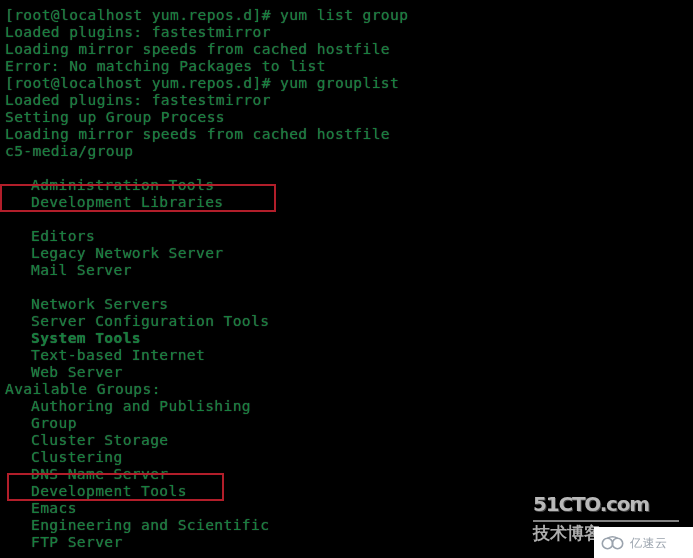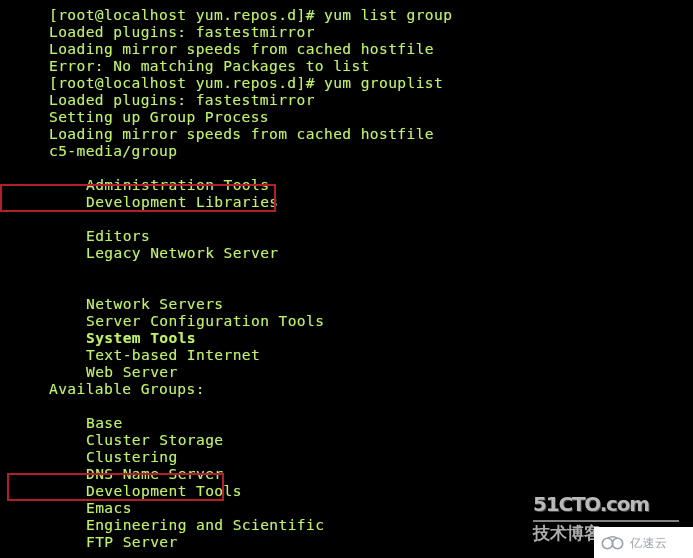--- a/index.html
+++ b/index.html
@@ -27,28 +27,27 @@
     padding: 0;
     margin: 0;
   }
   .tline {
     position: absolute;
     left: 5px;
     height: 17px;
     line-height: 17px;
     font-size: 14.6px;
     letter-spacing: 0.38px;
-    color: #bef264;
+    color: #15803d;
     white-space: pre;
     font-family: "DejaVu Sans Mono", "Liberation Mono", monospace;
     text-shadow: 0 0 1px rgba(190,190,190,0.45);
-    margin-left: 44px;
   }
   .tline.indent {
-    left: 42px;
+    left: 31px;
   }
 
   
   .annot-box {
     position: absolute;
     border: 2px solid #b21e2a;
     box-sizing: border-box;
     background: transparent;
     pointer-events: none;
   }
@@ -144,27 +143,29 @@
       <div class="tline" style="top: 57px;">Error: No matching Packages to list</div>
       <div class="tline" style="top: 74px;">[root@localhost yum.repos.d]# yum grouplist</div>
       <div class="tline" style="top: 91px;">Loaded plugins: fastestmirror</div>
       <div class="tline" style="top: 108px;">Setting up Group Process</div>
       <div class="tline" style="top: 125px;">Loading mirror speeds from cached hostfile</div>
       <div class="tline" style="top: 142px;">c5-media/group</div>
       <div class="tline indent" style="top: 176px;">Administration Tools</div>
       <div class="tline indent" style="top: 193px;">Development Libraries</div>
       <div class="tline indent" style="top: 227px;">Editors</div>
       <div class="tline indent" style="top: 244px;">Legacy Network Server</div>
+      <div class="tline indent" style="top: 261px;">Mail Server</div>
       <div class="tline indent" style="top: 295px;">Network Servers</div>
       <div class="tline indent" style="top: 312px;">Server Configuration Tools</div>
       <div class="tline indent" style="top: 329px; font-weight: bold;">System Tools</div>
       <div class="tline indent" style="top: 346px;">Text-based Internet</div>
       <div class="tline indent" style="top: 363px;">Web Server</div>
       <div class="tline" style="top: 380px;">Available Groups:</div>
-      <div class="tline indent" style="top: 414px;">Base</div>
+      <div class="tline indent" style="top: 397px;">Authoring and Publishing</div>
+      <div class="tline indent" style="top: 414px;">Group</div>
       <div class="tline indent" style="top: 431px;">Cluster Storage</div>
       <div class="tline indent" style="top: 448px;">Clustering</div>
       <div class="tline indent" style="top: 465px;">DNS Name Server</div>
       <div class="tline indent" style="top: 482px;">Development Tools</div>
       <div class="tline indent" style="top: 499px;">Emacs</div>
       <div class="tline indent" style="top: 533px;">FTP Server</div>
       <div class="tline indent" style="top: 516px;">Engineering and Scientific</div>
     </div>
 
   <div id="annotations-layer">

